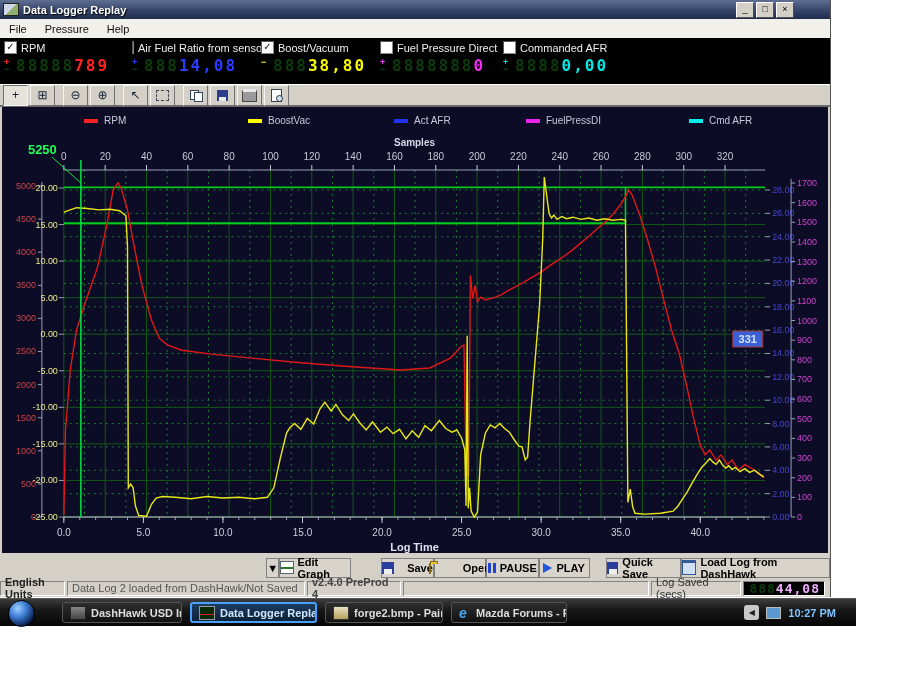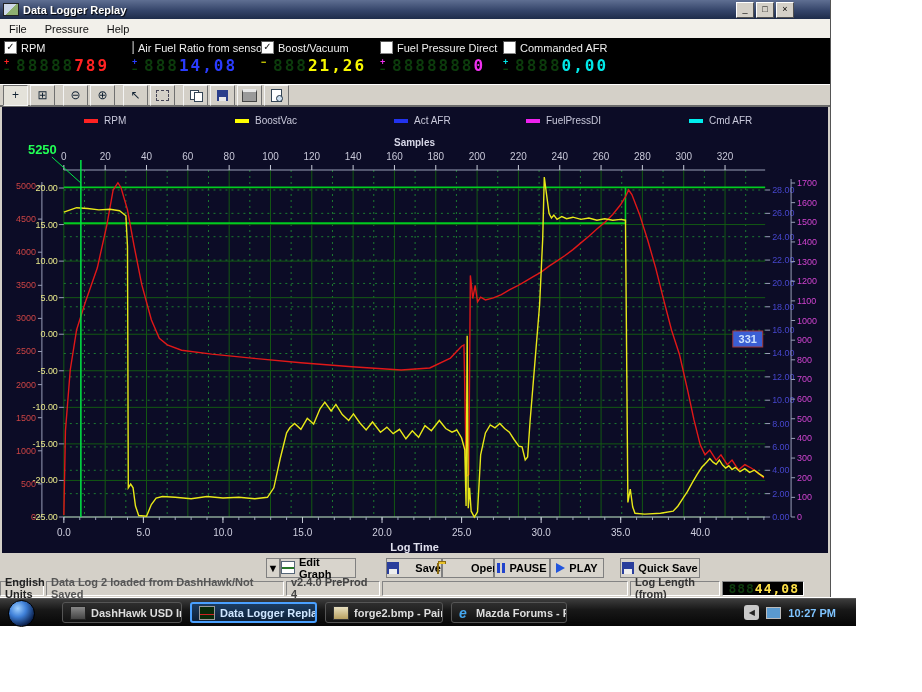--- a/index.html
+++ b/index.html
@@ -61,23 +61,23 @@
   .ico-floppy{width:12px;height:12px;background:#2a3e9c;position:relative;}
   .ico-floppy:after{content:"";position:absolute;left:2px;bottom:0;width:8px;height:5px;background:#eee;}
   .ico-folder{width:13px;height:9px;background:#e8c22a;border:1px solid #8a6a10;position:relative;margin-top:2px;}
   .ico-folder:before{content:"";position:absolute;left:0;top:-3px;width:6px;height:2px;background:#e8c22a;border:1px solid #8a6a10;border-bottom:none;}
   .ico-pause{display:flex;gap:2px;} .ico-pause i{display:block;width:3px;height:10px;background:#2244cc;}
   .ico-play{width:0;height:0;border-left:9px solid #2255dd;border-top:5px solid transparent;border-bottom:5px solid transparent;}
   .ico-loadwin{width:13px;height:11px;background:#cfe0f4;border:1px solid #345a9a;border-top:3px solid #345a9a;}
   
   #statusbar{position:absolute;left:0;top:579px;width:830px;height:18px;background:#d4d0c8;display:flex;align-items:center;}
   .spanel{height:15px;border:1px solid;border-color:#848484 #fff #fff #848484;margin-right:2px;
-    font-size:11px;display:flex;align-items:center;padding:0 4px;box-sizing:border-box;color:#222;font-weight:bold;}
+    font-size:11px;display:flex;align-items:center;padding:0 4px;box-sizing:border-box;color:#222;}
   #lcdlen{background:#000;font-family:"DejaVu Sans Mono",monospace;font-weight:bold;font-size:13px;justify-content:flex-end;letter-spacing:1px;}
-  #lcdlen .ghost{color:#0c3c0c;} #lcdlen .v{color:#fde047;}
+  #lcdlen .ghost{color:#0c3c0c;} #lcdlen .v{color:#f0abfc;}
   
   #taskbar{position:absolute;left:0;top:598px;width:856px;height:27px;
     background:linear-gradient(#3c3c3c,#181818 40%,#060606);border-top:1px solid #555;}
   #orb{position:absolute;left:8px;top:1px;width:25px;height:25px;border-radius:50%;
     background:radial-gradient(circle at 35% 30%,#9fd0ff 0%,#3f80d8 35%,#0a1f4a 75%,#000 100%);border:1px solid #000;}
   .task{position:absolute;top:3px;height:21px;background:linear-gradient(#2e2e2e,#111);border:1px solid #555;border-radius:3px;
     display:flex;align-items:center;gap:5px;padding:0 7px;box-sizing:border-box;color:#ddd;font-size:11px;font-weight:bold;white-space:nowrap;overflow:hidden;}
   .task.active{border:2px solid #4aa0ff;background:linear-gradient(#1c3c60,#0d2038);color:#cfe6ff;}
   .tico{width:14px;height:12px;flex:none;}
   .tico.dash{background:linear-gradient(#888,#444);border:1px solid #222;}
@@ -141,21 +141,21 @@
       <div class="channel" style="left:261px;width:117px;">
         <div class="cbrow">
             <span class="cb">✓</span>
           <span class="cblabel">Boost/Vacuum</span>
           </div>
         <div class="lcdrow">
             <span class="ind">
               <span class="ind-plus" style="color: rgb(248, 248, 0);">−</span>
               <span class="ind-minus">&nbsp;</span>
             </span>
-          <span class="lcd"><span class="ghost">88888888</span><span class="lcd-val" style="color: rgb(248, 248, 0);">21,26</span></span>
+          <span class="lcd"><span class="ghost">88888888</span><span class="lcd-val" style="color: rgb(248, 248, 0);">38,80</span></span>
           </div>
       </div>
       <div class="channel" style="left:380px;width:121px;">
         <div class="cbrow">
             <span class="cb"></span>
           <span class="cblabel">Fuel Pressure Direct</span>
           </div>
         <div class="lcdrow">
             <span class="ind">
               <span class="ind-plus" style="color: rgb(240, 48, 240);">+</span>
@@ -206,21 +206,21 @@
       <span class="tbtn">
           <span class="mini-preview"></span>
         </span>
     </div>
 
     <div id="chartpanel">
       <div class="legend-item" style="left:82px">
           <span class="sw" style="background: rgb(255, 34, 34);"></span>
           <span class="lbl">RPM</span>
         </div>
-      <div class="legend-item" style="left:233px">
+      <div class="legend-item" style="left:246px">
           <span class="sw" style="background: rgb(255, 255, 0);"></span>
           <span class="lbl">BoostVac</span>
         </div>
       <div class="legend-item" style="left:392px">
           <span class="sw" style="background: rgb(34, 51, 238);"></span>
           <span class="lbl">Act AFR</span>
         </div>
       <div class="legend-item" style="left:524px">
           <span class="sw" style="background: rgb(238, 34, 238);"></span>
           <span class="lbl">FuelPressDI</span>
@@ -534,28 +534,32 @@
           <span>PAUSE</span>
         </span>
       <span class="rbtn" style="width:54px;">
           <span class="ico-play"></span>
           <span>PLAY</span>
         </span>
       <span class="rbtn" style="margin-left:16px;width:80px;">
           <span class="ico-floppy"></span>
           <span>Quick Save</span>
         </span>
+      <span class="rbtn" style="width:158px;">
+          <span class="ico-loadwin"></span>
+          <span>Load Log from DashHawk</span>
+        </span>
     </div>
 
     <div id="statusbar">
-      <span class="spanel" style="width:44px;font-weight:bold;">English Units</span>
+      <span class="spanel" style="width:65px;font-weight:bold;">English Units</span>
       <span class="spanel" style="width:238px;color:#555;">Data Log 2 loaded from DashHawk/Not Saved</span>
       <span class="spanel" style="width:94px;font-weight:bold;color:#444;">v2.4.0 PreProd 4</span>
       <span class="spanel" style="width:246px;"></span>
-      <span class="spanel" style="width:90px;color:#333;">Log Length (from)</span>
+      <span class="spanel" style="width:90px;color:#333;">Log Saved (secs)</span>
       <span class="spanel" id="lcdlen" style="width:82px;">
           <span class="ghost">888</span>
           <span class="v">44,08</span>
         </span>
     </div>
   </div>
 
   <div id="taskbar">
     <span id="orb"></span>
     <span class="task" style="left:62px;width:120px;">

